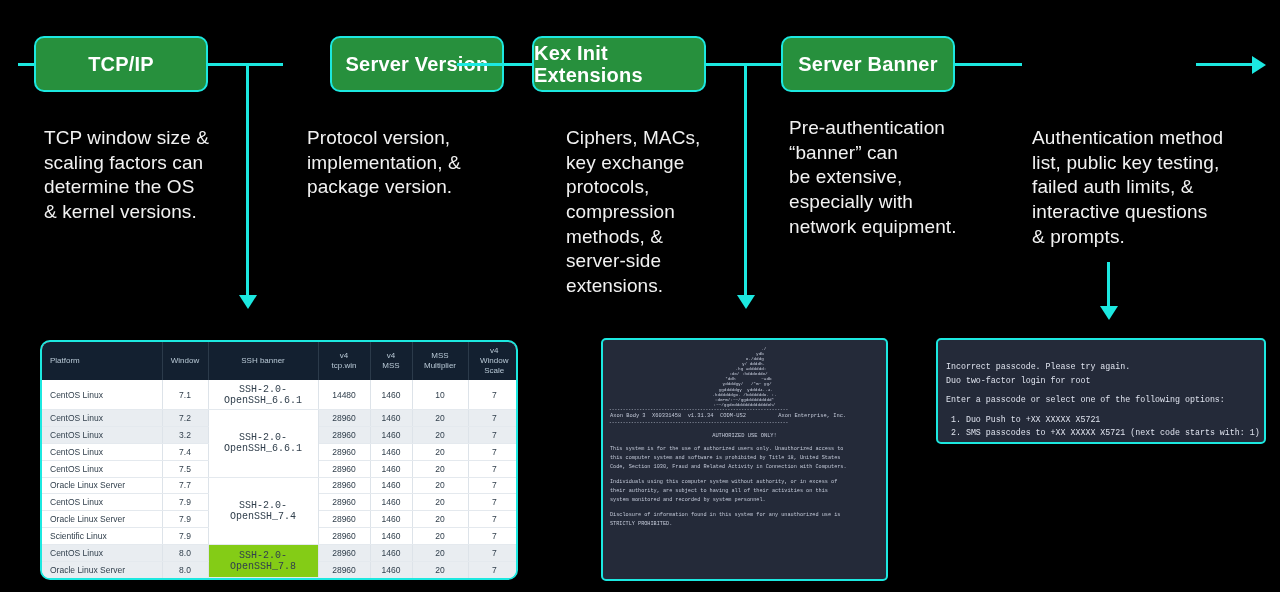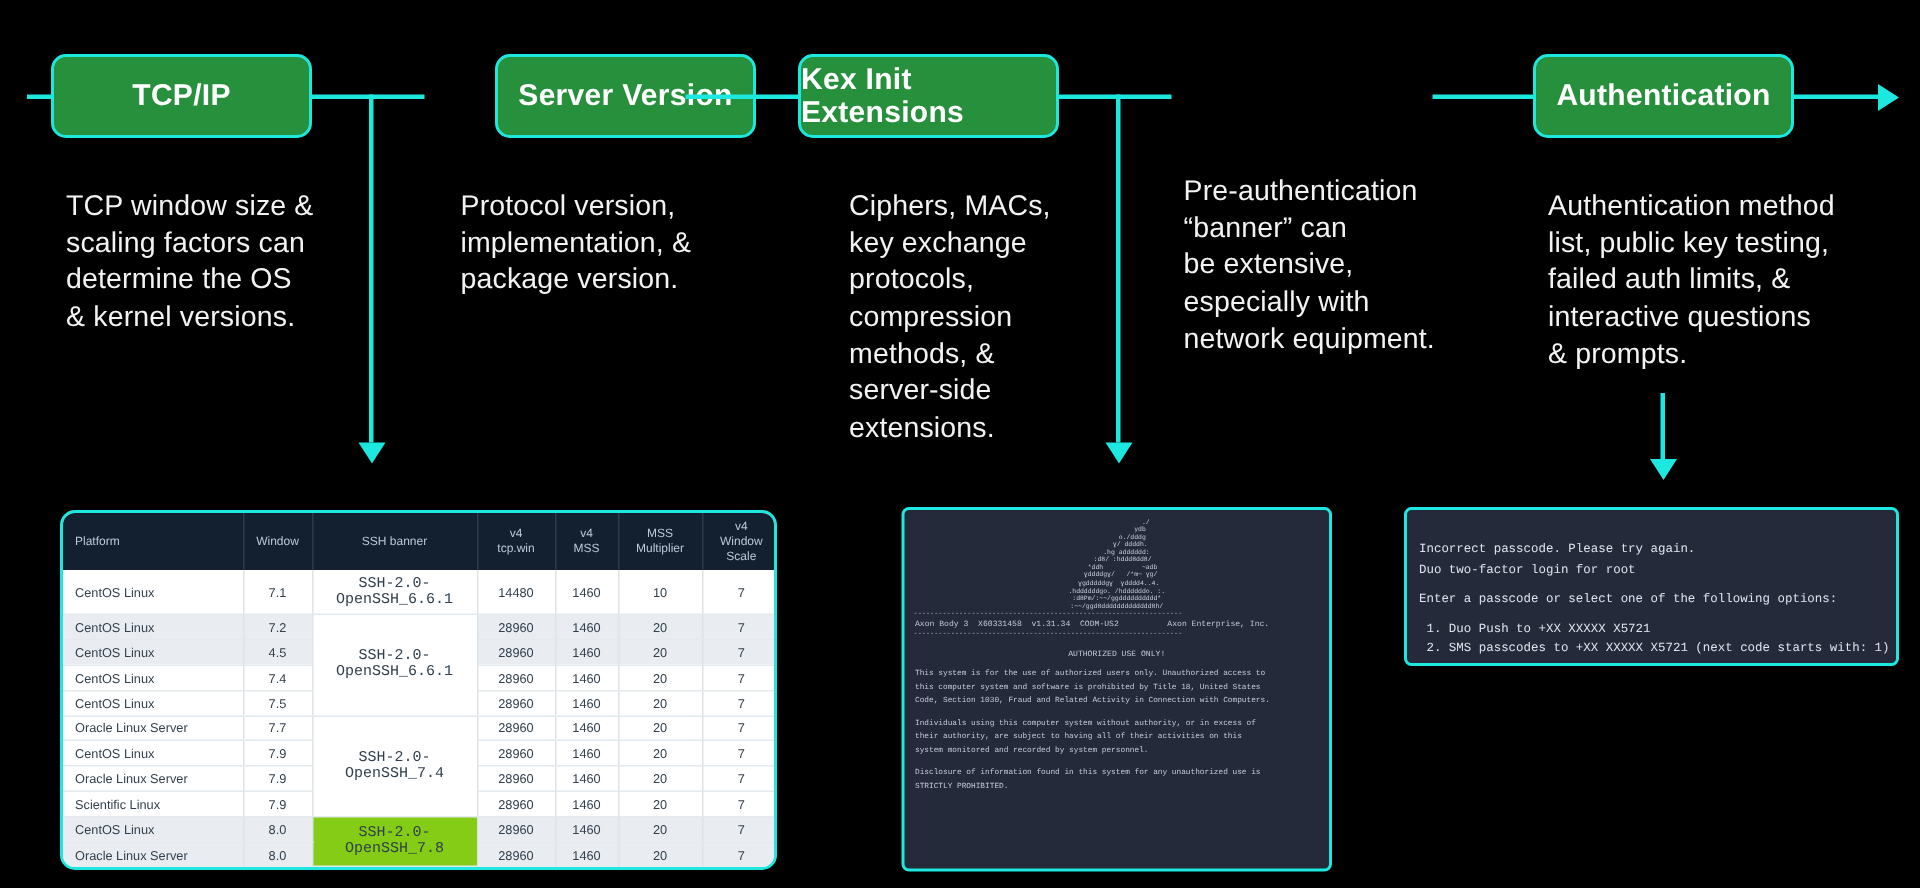--- a/index.html
+++ b/index.html
@@ -125,22 +125,23 @@
   <div class="hline" style="left:18px;top:63px;width:18px;"></div>
 
   <div class="flow-box" style="left:34px;top:36px;width:174px;height:56px;">TCP/IP</div>
 
   <div class="flow-box" style="left:283px;top:36px;width:174px;height:56px;margin-left:47px;">Server
 Version</div>
 
   <div class="flow-box" style="left:532px;top:36px;width:174px;height:56px;">Kex Init
 Extensions</div>
 
-
-  <div class="flow-box" style="left:1022px;top:36px;width:174px;height:56px;">Authentication</div>
+  <div class="flow-box" style="left:781px;top:36px;width:174px;height:56px;">Server
+Banner</div>
+
 
   <div class="hline" style="left:208px;top:63px;width:75px;"></div>
   <div class="hline" style="left:457px;top:63px;width:75px;"></div>
   <div class="hline" style="left:706px;top:63px;width:75px;"></div>
   <div class="hline" style="left:955px;top:63px;width:67px;"></div>
 
   <div class="hline" style="left:1196px;top:63px;width:56px;"></div>
   <div class="arrow-right" style="left:1252px;top:55.5px;"></div>
 
   <div class="vline" style="left:246px;top:63px;height:232px;"></div>
@@ -218,21 +219,21 @@
             <td>CentOS Linux</td>
             <td>7.2</td>
             <td class="banner-cell" rowspan="4" style="background: rgb(255, 255, 255);">SSH-2.0-OpenSSH_6.6.1</td>
             <td>28960</td>
             <td>1460</td>
             <td>20</td>
             <td>7</td>
           </tr>
           <tr class="alt">
             <td>CentOS Linux</td>
-            <td>4.5</td>
+            <td>3.2</td>
             <td>28960</td>
             <td>1460</td>
             <td>20</td>
             <td>7</td>
           </tr>
           <tr>
             <td>CentOS Linux</td>
             <td>7.4</td>
             <td>28960</td>
             <td>1460</td>

